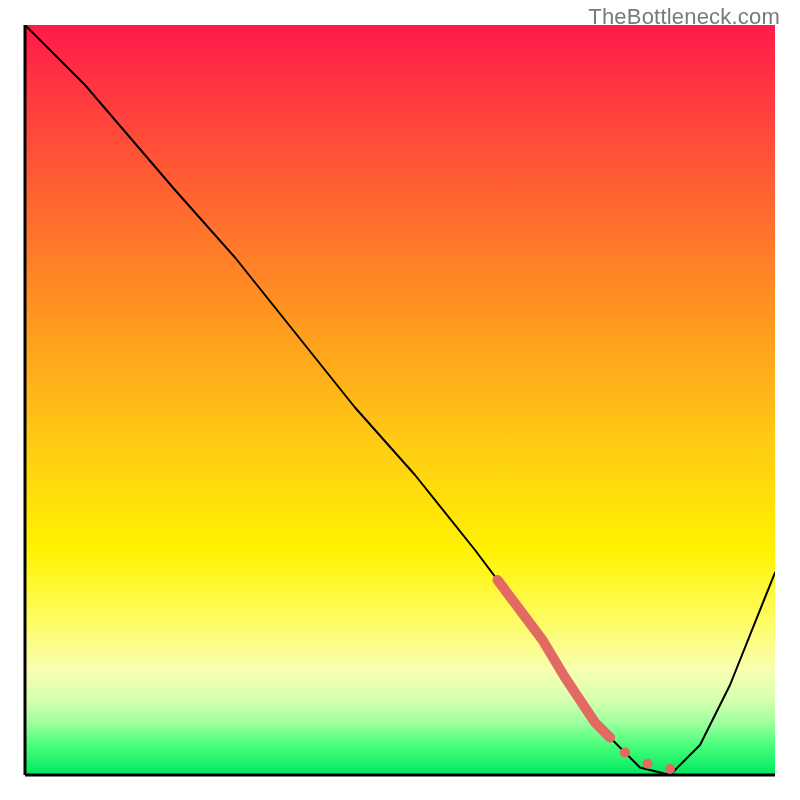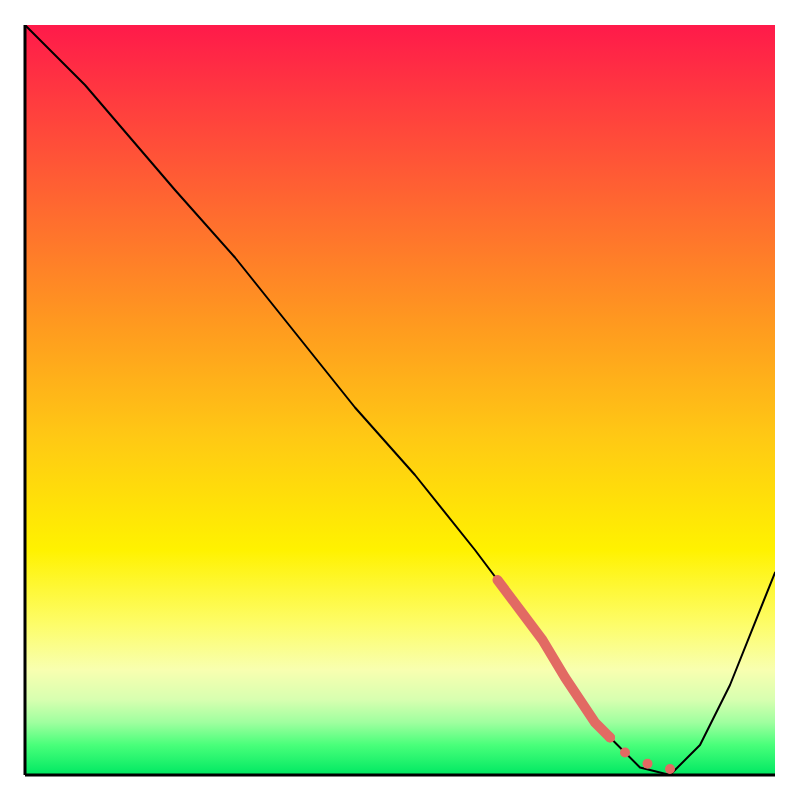--- a/index.html
+++ b/index.html
@@ -57,20 +57,21 @@
     top: 25px;
   }
 </style>
 </head>
 <body>
 
 <div class="chart-container">
 
   <div class="plot-area"></div>
 
+  <div class="watermark">TheBottleneck.com</div>
 
   <svg class="axes" width="800" height="800">
 
     <line x1="25" y1="25" x2="25" y2="775" stroke="#000000" stroke-width="3"></line>
 
     <line x1="25" y1="775" x2="775" y2="775" stroke="#000000" stroke-width="3"></line>
   </svg>
 
   <svg class="overlay" width="750" height="750" viewBox="0 0 750 750">
     <g>

